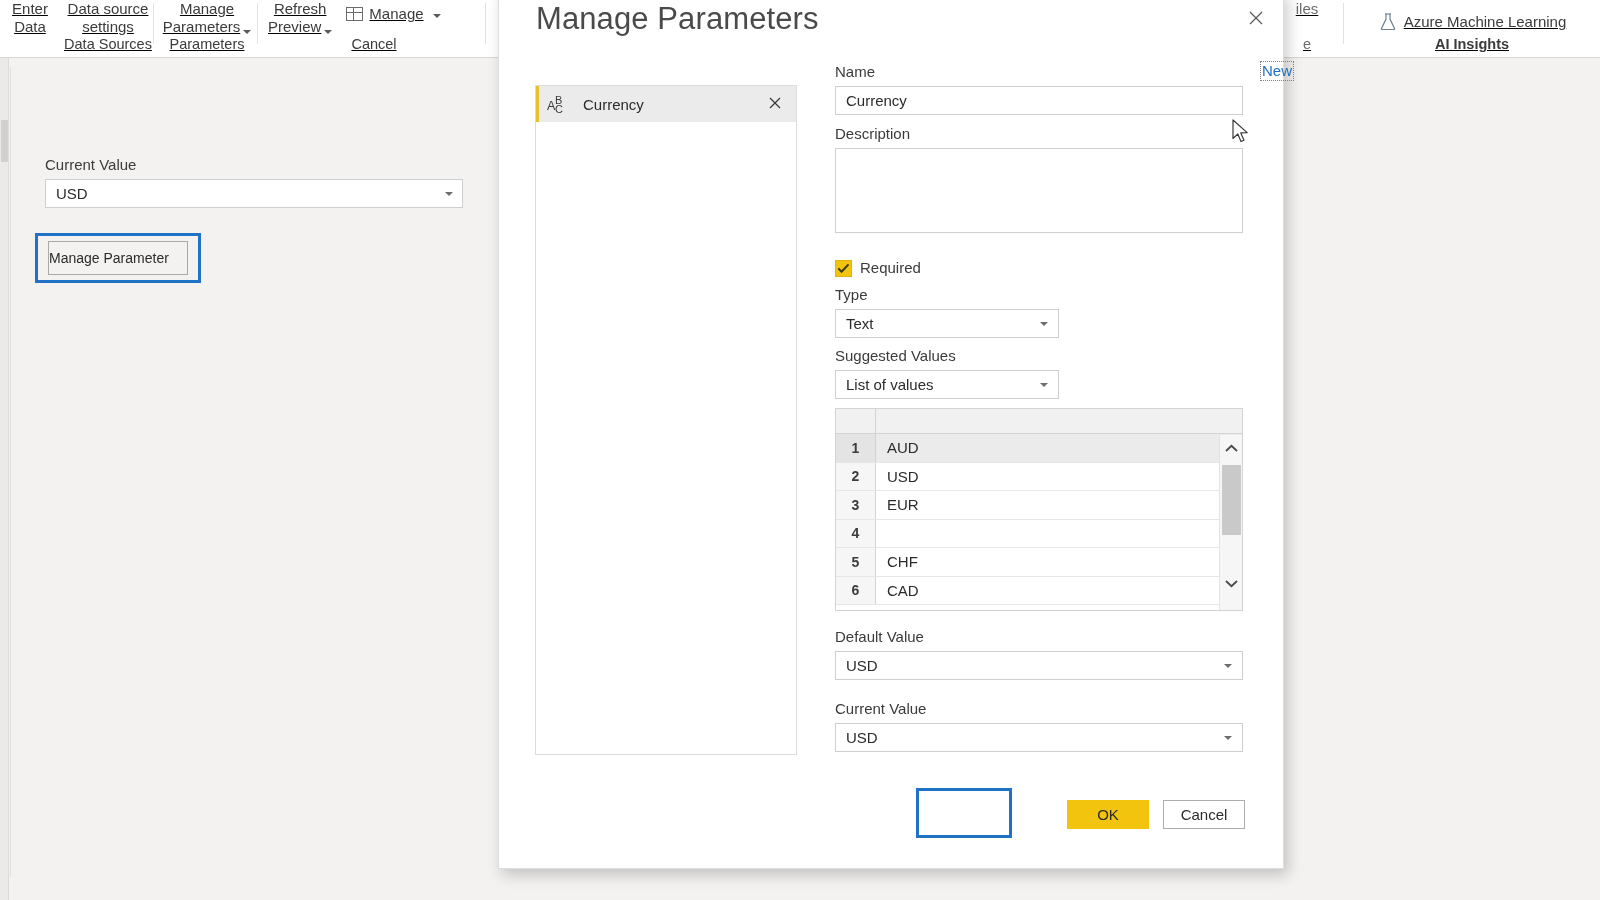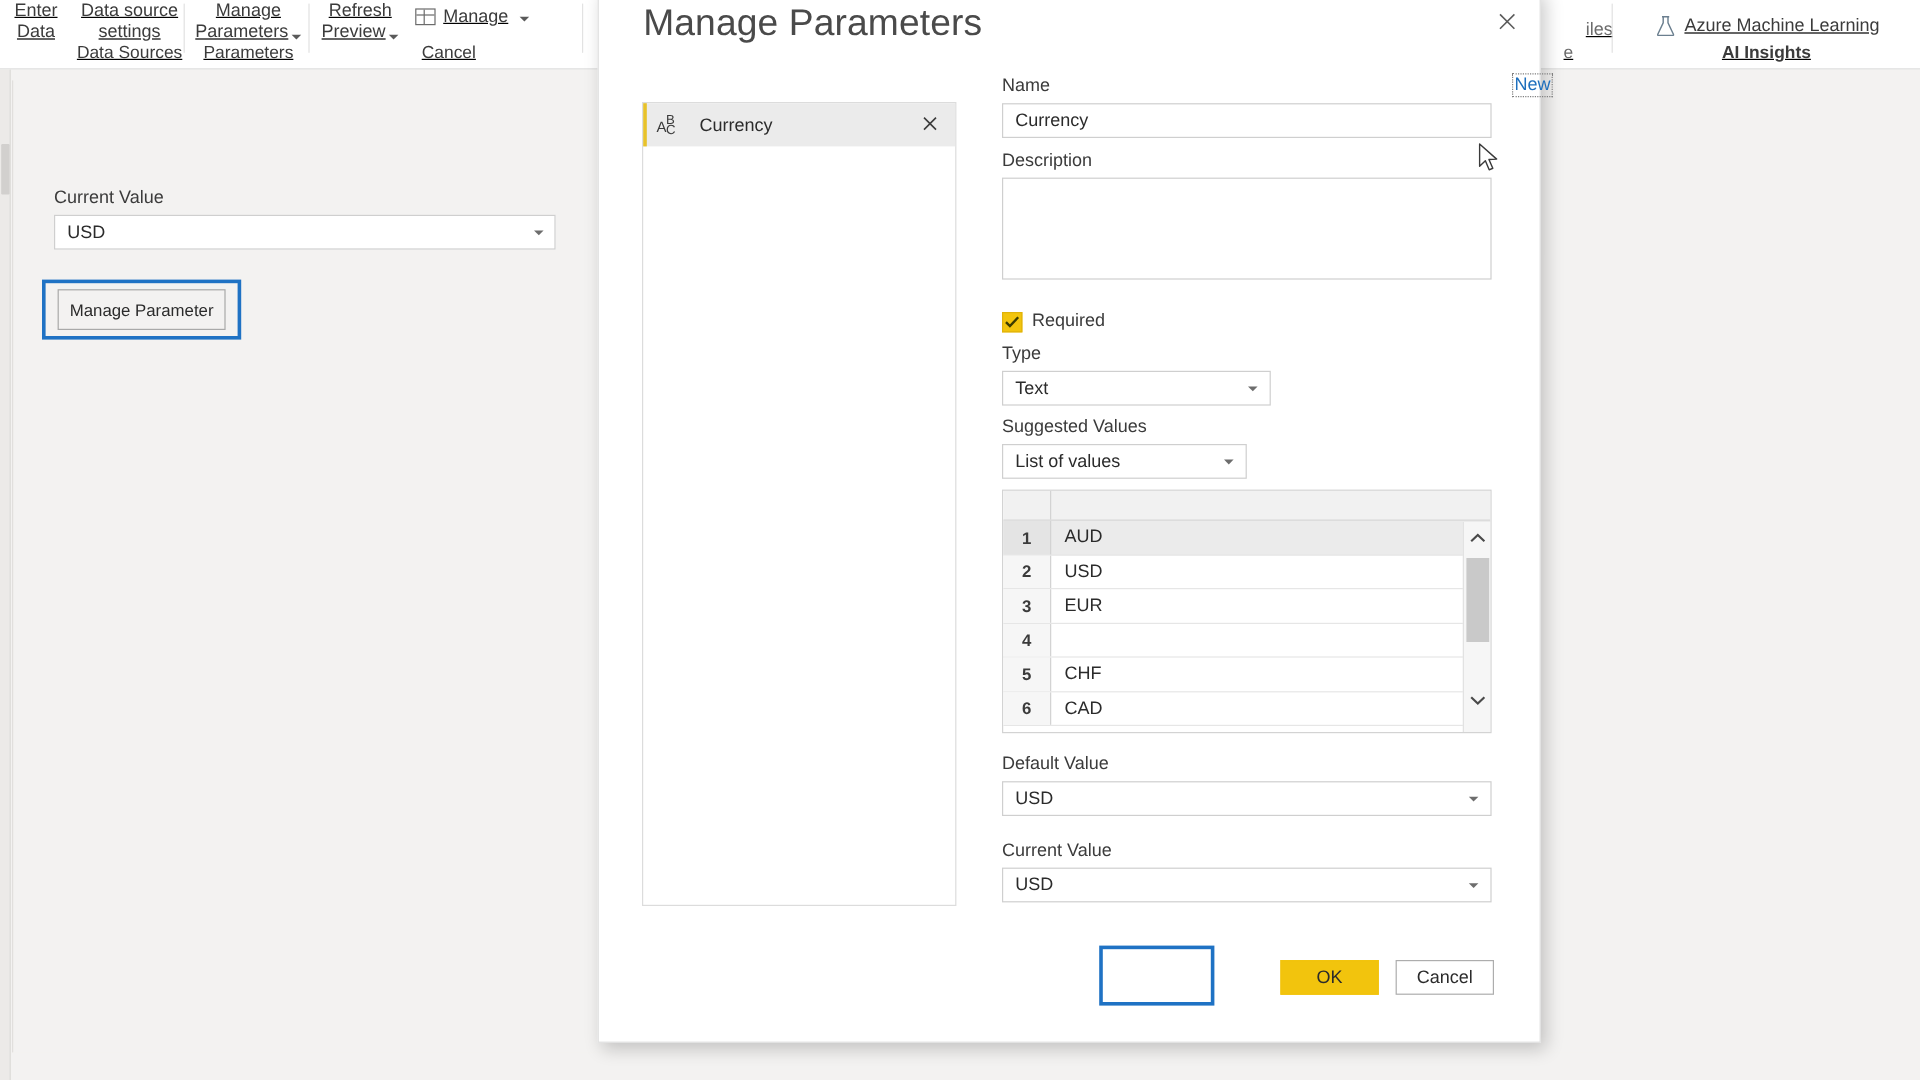--- a/index.html
+++ b/index.html
@@ -80,21 +80,21 @@
   .dd{
     width:0;height:0;border-left:4px solid transparent;border-right:4px solid transparent;
     border-top:4px solid #6d6d6d;
   }
   .blue-hl{
     position:absolute; border:3px solid #1f72c4; background:transparent;
   }
   .bg-manage-btn{
     position:absolute; left:37px; top:174px; width:140px; height:34px;
     background:#f3f2f1; border:1px solid #a9a9a9;
-    display:flex; align-items:center; justify-content:center;
+    display:flex; align-items:center; 
     font-size:14px; color:#2b2b2b;
   }
 
   
   .dialog{
     position:absolute; left:498px; top:-10px; width:786px; height:879px;
     background:#ffffff; border:1px solid #dedede;
     box-shadow: 4px 6px 14px rgba(0,0,0,0.20);
   }
   .dlg-close{
@@ -251,21 +251,21 @@
         <div class="rib-btn" style="margin-top:5px;">
           <span class="grid-icon"></span>
           <span>Manage</span>
           <i class="caret"></i>
         </div>
       </div>
       <div class="rib-label">Cancel</div>
     </div>
 
     <div class="rib-group sep" style="left:1270px; width:74px;">
-      <div class="rib-top" style="padding-top:16px;justify-content:flex-end;">
+      <div class="rib-top" style="padding-top:0;">
         <div class="rib-btn">
           <span style="color:#6b6b6b">iles</span>
         </div>
       </div>
       <div class="rib-label" style="color:#6b6b6b">e</div>
     </div>
 
     <div class="rib-group" style="left:1348px; width:248px;">
       <div class="rib-top" style="padding-top:12px;">
         <div class="rib-btn">
@@ -355,21 +355,21 @@
     </div>
     <div class="lbl abs" style="left:361px; top:268px;">Required</div>
 
     <div class="lbl abs" style="left:336px; top:295px;">Type</div>
     <div class="txtbox abs" style="left:336px; top:318px; width:224px; height:29px;">
       <span>Text</span>
       <i class="dd" style="position:absolute; right:10px; top:12px;"></i>
     </div>
 
     <div class="lbl abs" style="left:336px; top:356px;">Suggested Values</div>
-    <div class="txtbox abs" style="left:336px; top:379px; width:204px; height:29px;">
+    <div class="txtbox abs" style="left:336px; top:379px; width:224px; height:29px;">
       <span>List of values</span>
       <i class="dd" style="position:absolute; right:10px; top:12px;"></i>
     </div>
 
     <div class="vgrid">
       <div class="vgrid-head">
         <div class="hnum"></div>
         <div class="hval"></div>
       </div>
 

